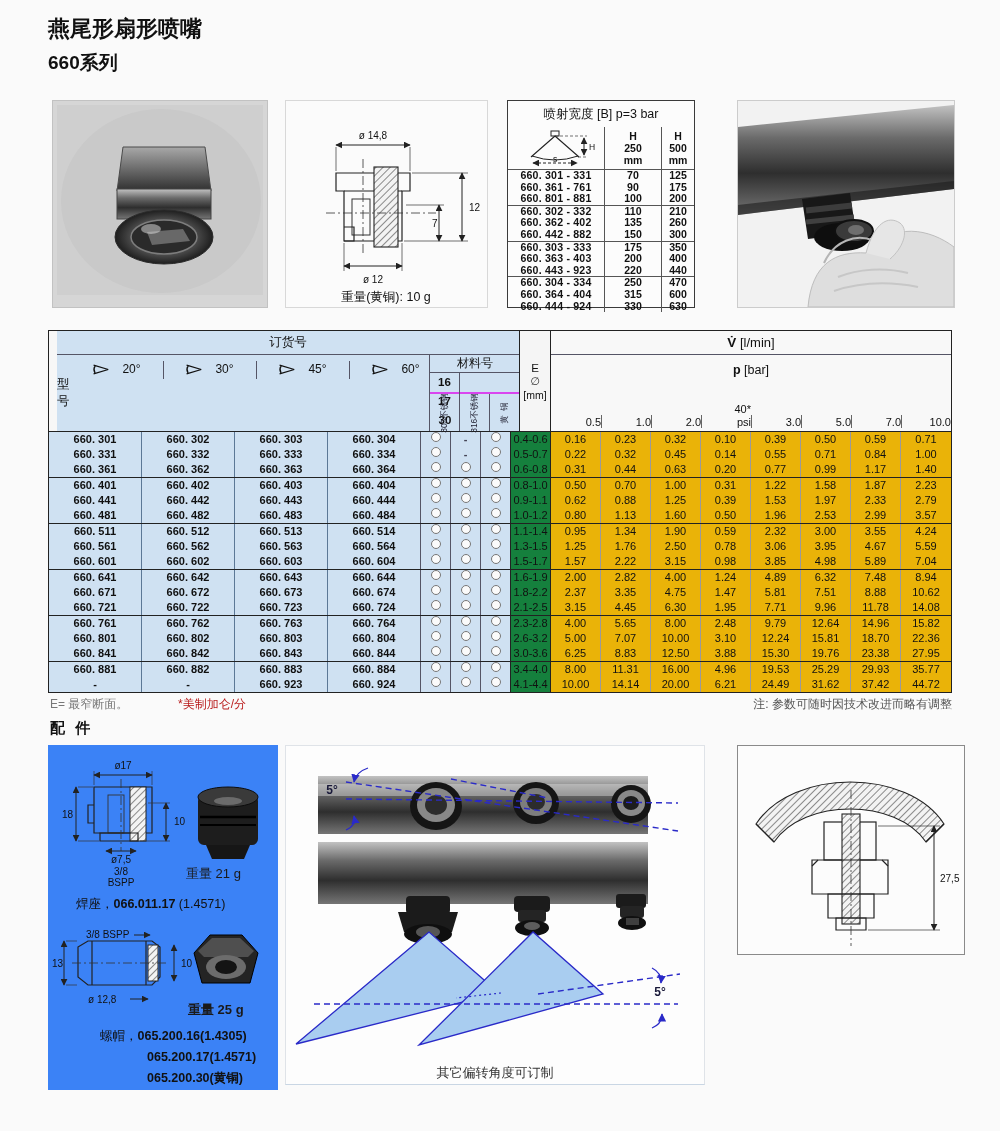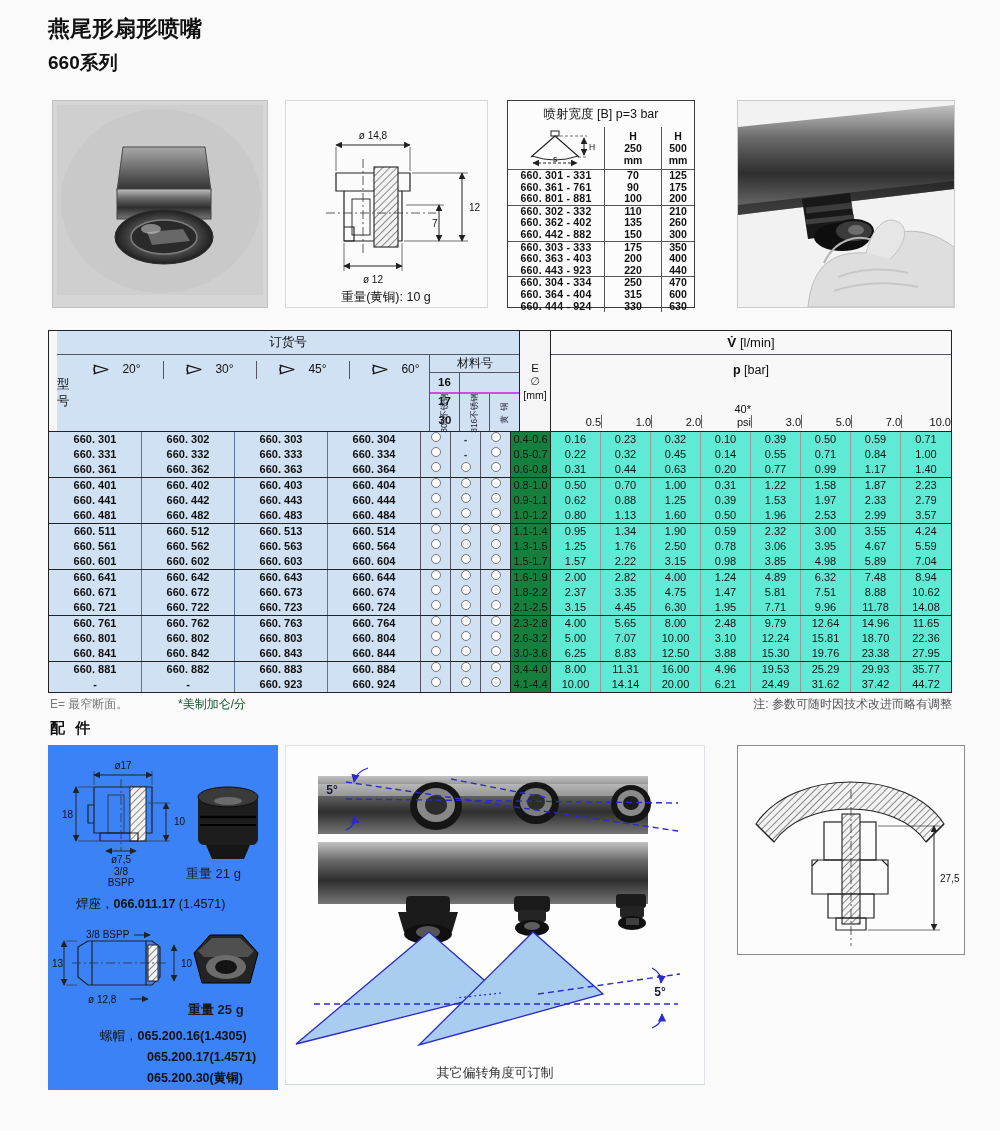--- a/index.html
+++ b/index.html
@@ -70,29 +70,29 @@
   .p-cell + .p-cell::before{content:"";position:absolute;left:0;bottom:3px;width:1px;height:13px;background:#666;}
   .tbody{border-top:1px solid #222;}
   .tgroup{display:flex;}
   .tgroup + .tgroup{border-top:1px solid #222;}
   .cell{box-sizing:border-box;}
   .c-m{width:93px;background:var(--table-blue);border-right:1px solid #5c7896;}
   .c-m.last{border-right:1px solid #556;}
   .c-mat{width:30px;background:var(--table-blue);border-right:1px solid #556;}
   .c-mat.last{border-right:1px solid #222;}
   .c-e{width:40px;background:#15803d;border-right:1px solid #222;}
-  .c-v{width:50px;background:#5eead4;border-right:1px solid #9a9a9a;}
+  .c-v{width:50px;background:#eab308;border-right:1px solid #9a9a9a;}
   .c-v.last{border-right:0;}
   .ln{height:15px;line-height:15px;font-size:11px;text-align:center;white-space:nowrap;}
   .c-m .ln{font-weight:bold;color:#101010;}
   .circ{display:inline-block;width:8px;height:8px;border:1px solid #777;border-radius:50%;background:#fbfbfb;vertical-align:1px;}
   .dashm{color:#445;font-weight:bold;}
   
   .note-e{left:50px;top:696px;font-size:12px;color:#777;}
-  .note-gal{left:178px;top:696px;font-size:12px;color:#14532d;}
+  .note-gal{left:178px;top:696px;font-size:12px;color:#b91c1c;}
   .note-right{right:48px;top:696px;font-size:12px;color:#555;}
   .acc-heading{left:50px;top:719px;font-size:15px;font-weight:bold;letter-spacing:3px;}
   
   .acc-panel{left:48px;top:745px;width:230px;height:345px;background:#3b82f6;}
   .w21{left:138px;top:120px;font-size:13px;font-weight:normal;color:#1a1a1a;}
   .w25{left:140px;top:256px;font-size:13px;font-weight:bold;color:#1a1a1a;}
   .cap-seat{left:28px;top:151px;font-size:12.5px;color:#111;white-space:nowrap;}
   .cap-nut{left:52px;top:281px;font-size:12.5px;color:#111;line-height:21px;white-space:nowrap;}
   .cap-nut .ind{margin-left:47px;}
   .mid-panel{left:285px;top:745px;width:420px;height:340px;background:#fdfdfd;border:1px solid #dfe3e8;border-bottom-color:#c9d6e4;}
@@ -783,21 +783,21 @@
           <div class="ln">12.64</div>
           <div class="ln">15.81</div>
           <div class="ln">19.76</div>
         </div>
         <div class="cell c-v">
           <div class="ln">14.96</div>
           <div class="ln">18.70</div>
           <div class="ln">23.38</div>
         </div>
         <div class="cell c-v last">
-          <div class="ln">11.65</div>
+          <div class="ln">15.82</div>
           <div class="ln">22.36</div>
           <div class="ln">27.95</div>
         </div>
       </div>
       <div class="tgroup">
         <div class="cell c-m">
           <div class="ln">660. 881</div>
           <div class="ln">-</div>
         </div>
         <div class="cell c-m">

